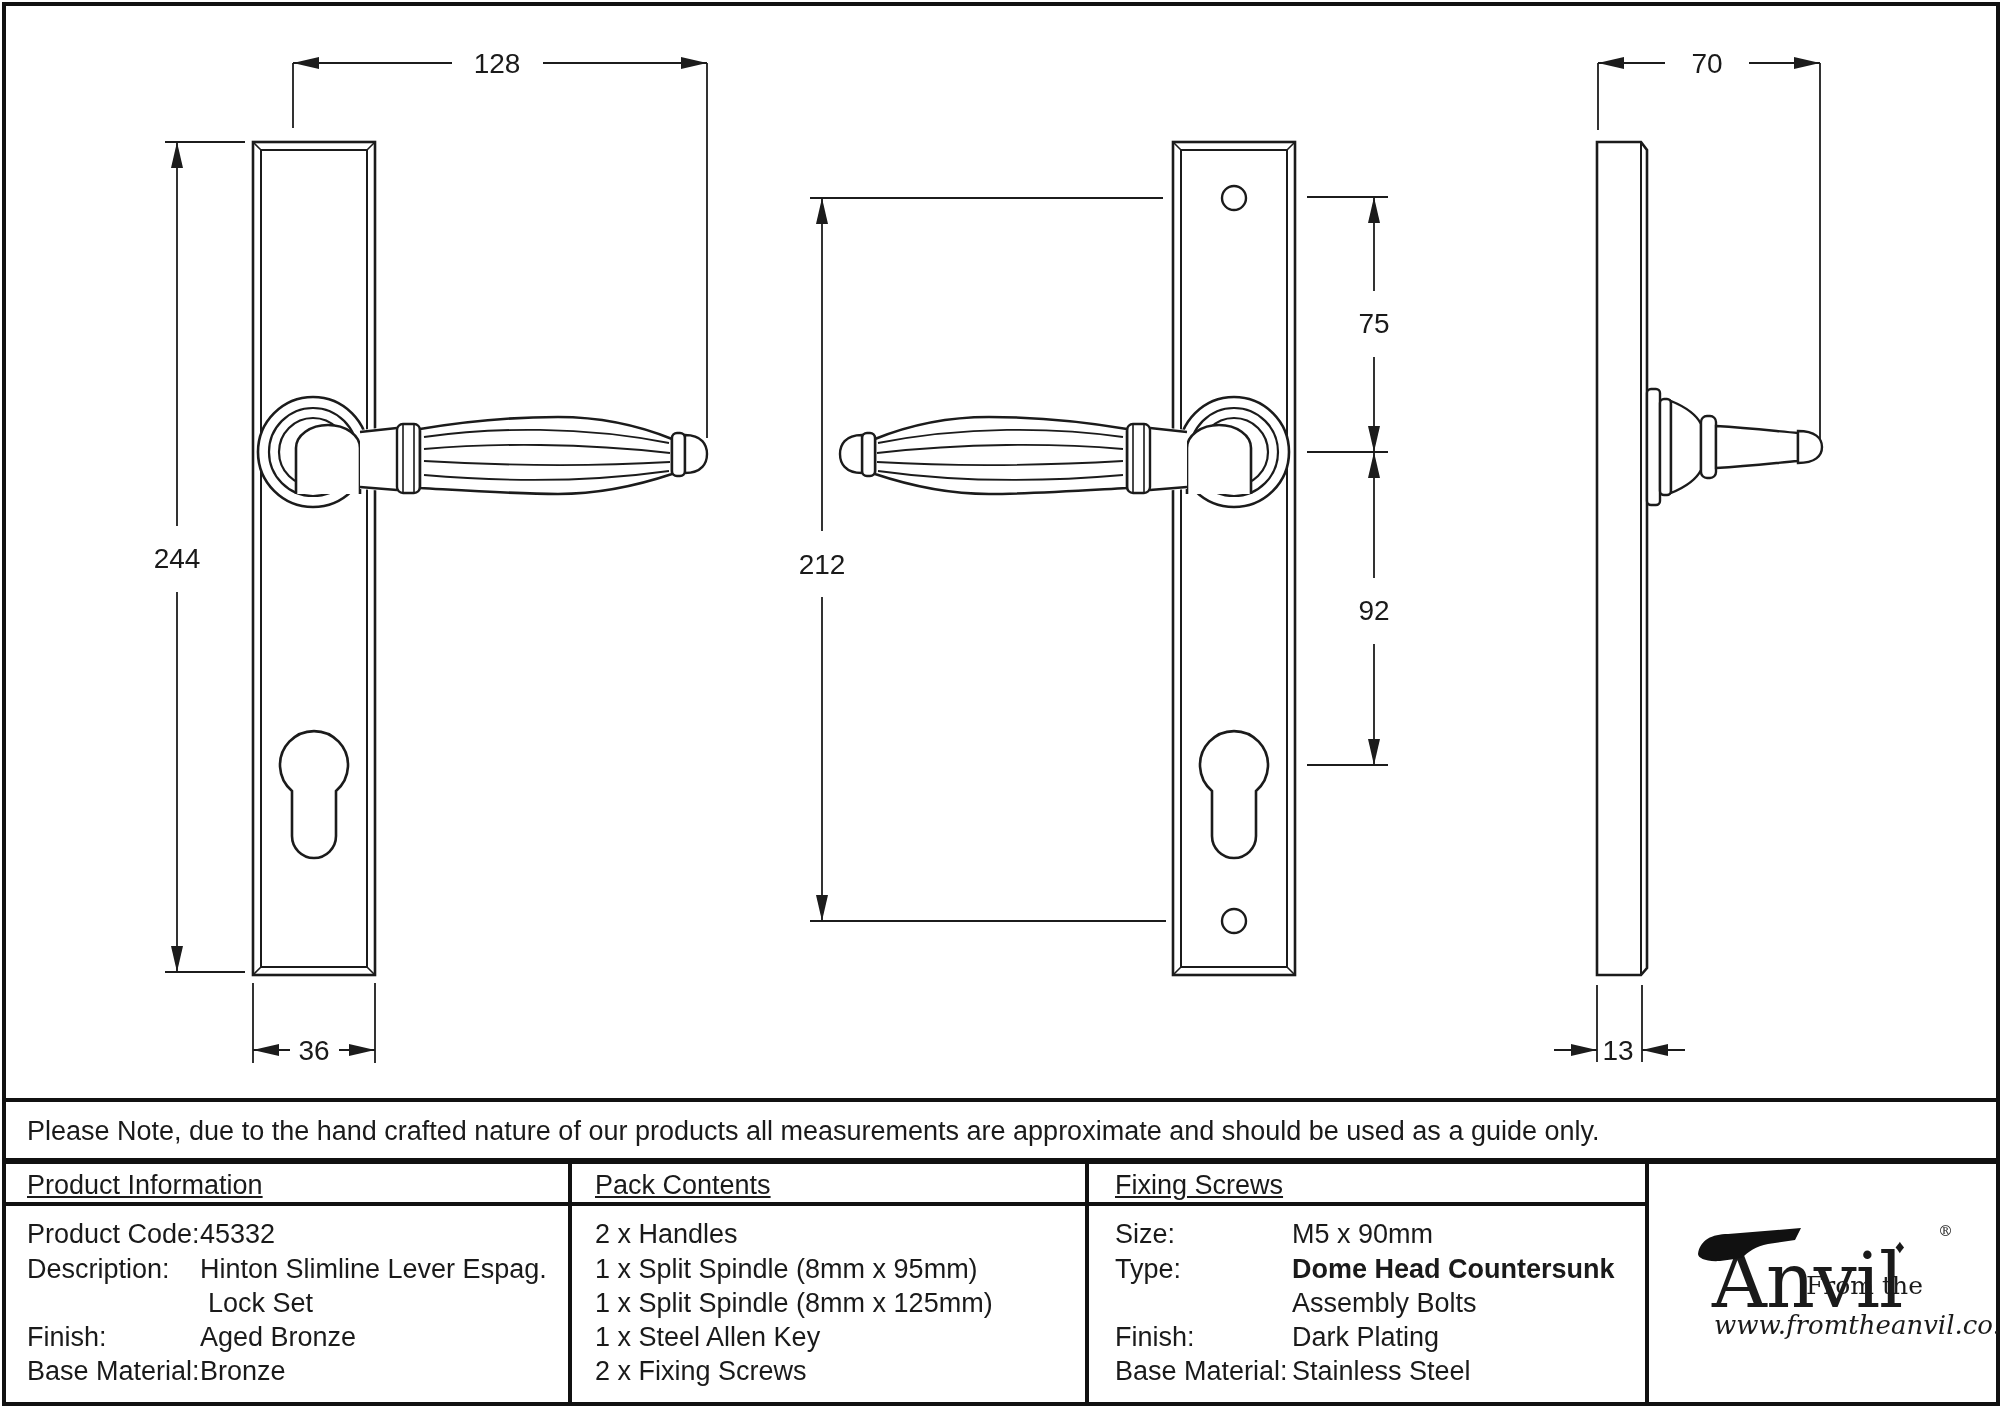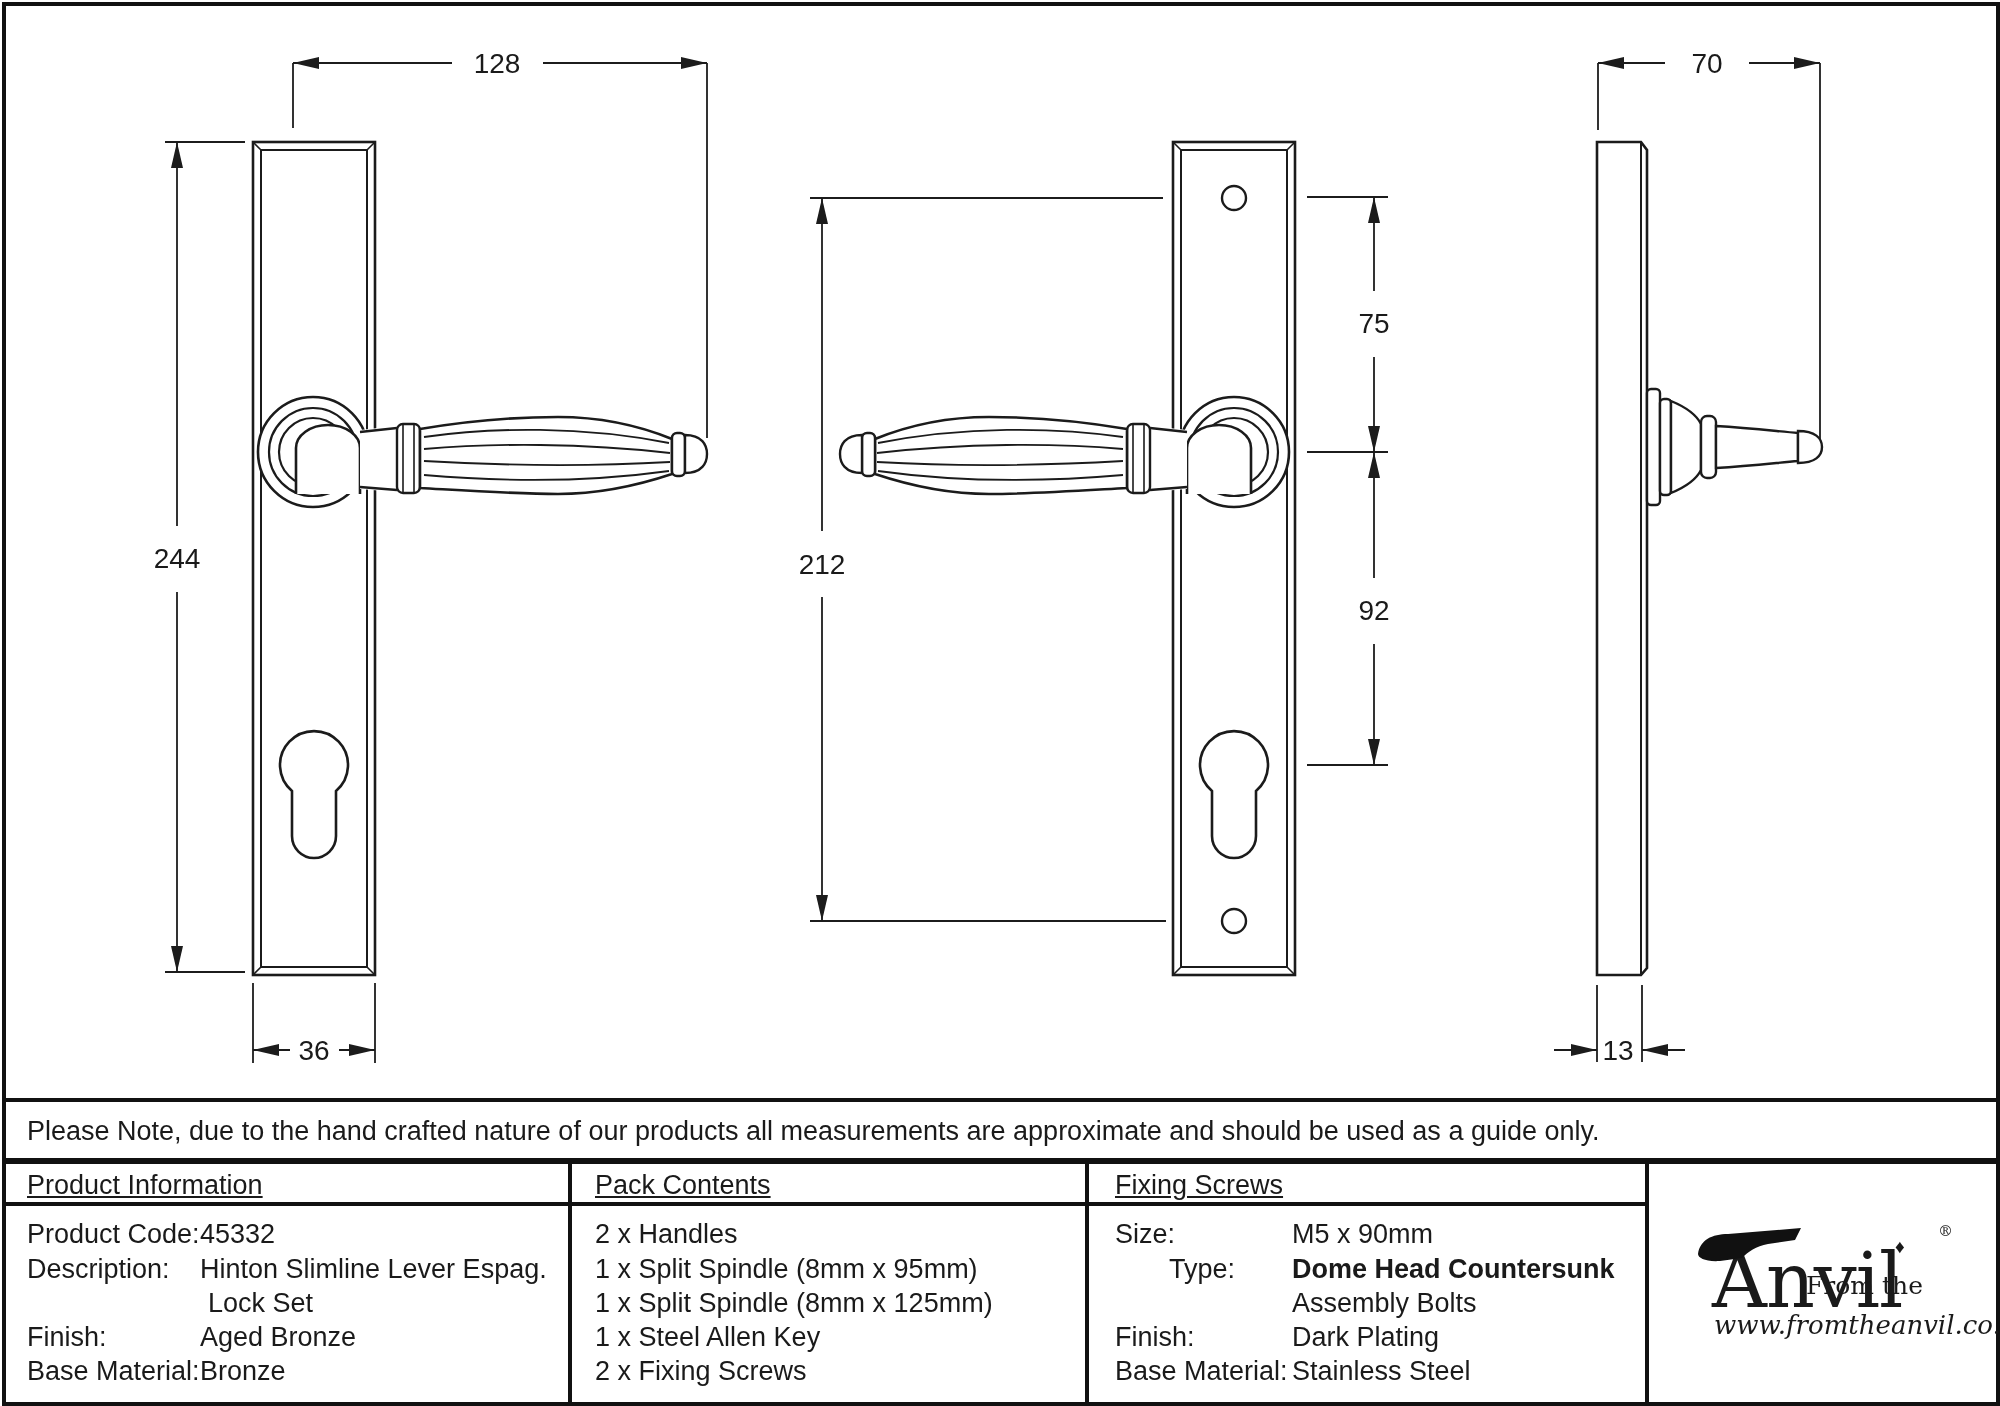--- a/index.html
+++ b/index.html
@@ -177,21 +177,21 @@
 <div class="txt" style="left:200px;top:1354px;">Bronze</div>
 
 <div class="txt" style="left:595px;top:1217px;">2 x Handles</div>
 <div class="txt" style="left:595px;top:1252px;">1 x Split Spindle (8mm x 95mm)</div>
 <div class="txt" style="left:595px;top:1286px;">1 x Split Spindle (8mm x 125mm)</div>
 <div class="txt" style="left:595px;top:1320px;">1 x Steel Allen Key</div>
 <div class="txt" style="left:595px;top:1354px;">2 x Fixing Screws</div>
 
 <div class="txt" style="left:1115px;top:1217px;">Size:</div>
 <div class="txt" style="left:1292px;top:1217px;">M5 x 90mm</div>
-<div class="txt" style="left:1169px;top:1252px;text-align:right;">Type:</div>
+<div class="txt" style="left:1115px;top:1252px;text-align:right;">Type:</div>
 <div class="txt" style="left:1292px;top:1252px;font-weight:bold;">Dome Head Countersunk</div>
 <div class="txt" style="left:1292px;top:1286px;">Assembly Bolts</div>
 <div class="txt" style="left:1115px;top:1320px;">Finish:</div>
 <div class="txt" style="left:1292px;top:1320px;">Dark Plating</div>
 <div class="txt" style="left:1115px;top:1354px;">Base Material:</div>
 <div class="txt" style="left:1292px;top:1354px;">Stainless Steel</div>
 
 <div class="logo">
   <div class="anvilword">Anvil</div>
   <svg class="anvil-icon" width="104" height="36" viewBox="0 0 104 36">

